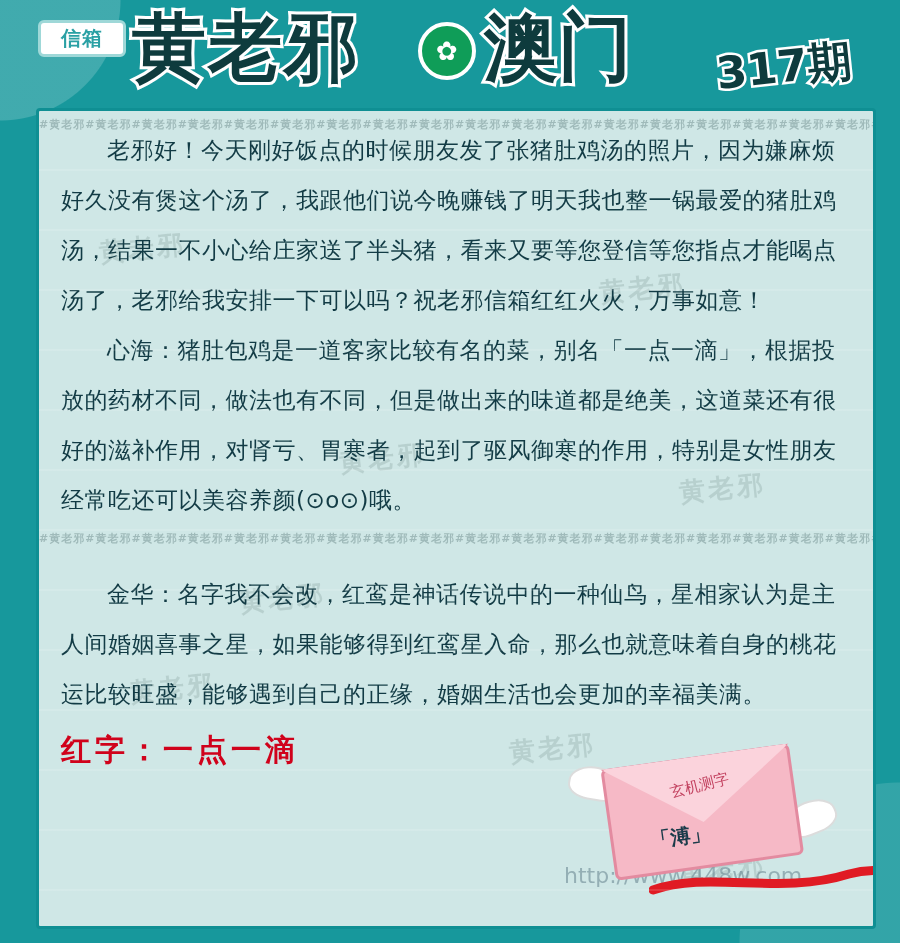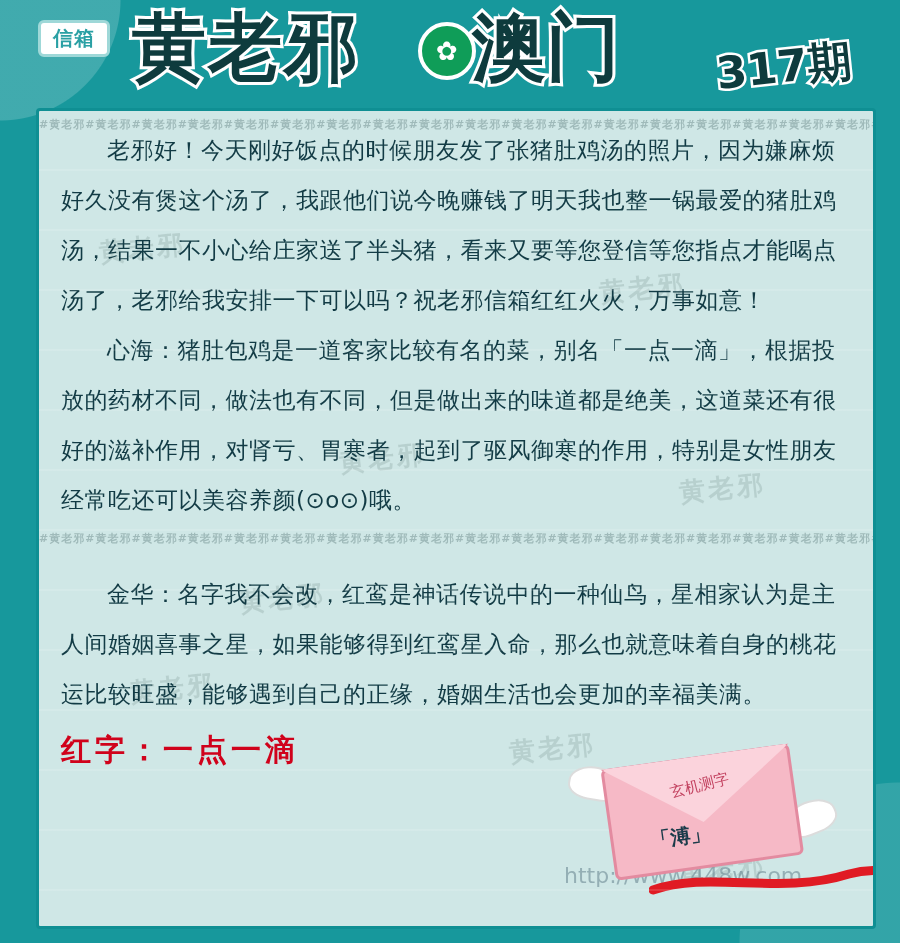--- a/index.html
+++ b/index.html
@@ -75,21 +75,21 @@
   }
   .mailbox {
     position:absolute; left: 8px; top: 4px; width: 120px; height: 100px;
   }
   .mb-sign {
     position:absolute; left: 30px; top: 16px;
     background: #fff; color: #2aa0a4;
     border: 3px solid #9fd8d8;
     border-radius: 6px;
     font-size: 20px; font-weight: bold;
-    padding: 2px 12px;
+    padding: 2px 20px;
     letter-spacing: 1px;
   }
   .title-main {
     position: absolute; left: 132px; top: 8px;
     font-size: 74px; line-height: 78px;
     font-weight: bold;
     color: #0e3b3d;
     -webkit-text-stroke: 6px #ffffff;
     paint-order: stroke fill;
     letter-spacing: 2px;
@@ -97,21 +97,21 @@
   }
   .title-flag {
     position:absolute; left: 418px; top: 22px;
     width: 58px; height: 58px; border-radius: 50%;
     background: #0f9d58;
     border: 4px solid #ffffff;
     display:flex; align-items:center; justify-content:center;
     color:#fff; font-size: 26px;
   }
   .title-place {
-    position:absolute; left: 472px; top: 8px;
+    position:absolute; left: 484px; top: 8px;
     font-size: 74px; line-height:78px; font-weight:bold;
     color:#0e3b3d;
     -webkit-text-stroke: 6px #ffffff;
     paint-order: stroke fill;
     white-space:nowrap;
   }
   .title-issue {
     position:absolute; left: 716px; top: 38px;
     font-size: 44px; font-weight:bold;
     color:#0e3b3d;

